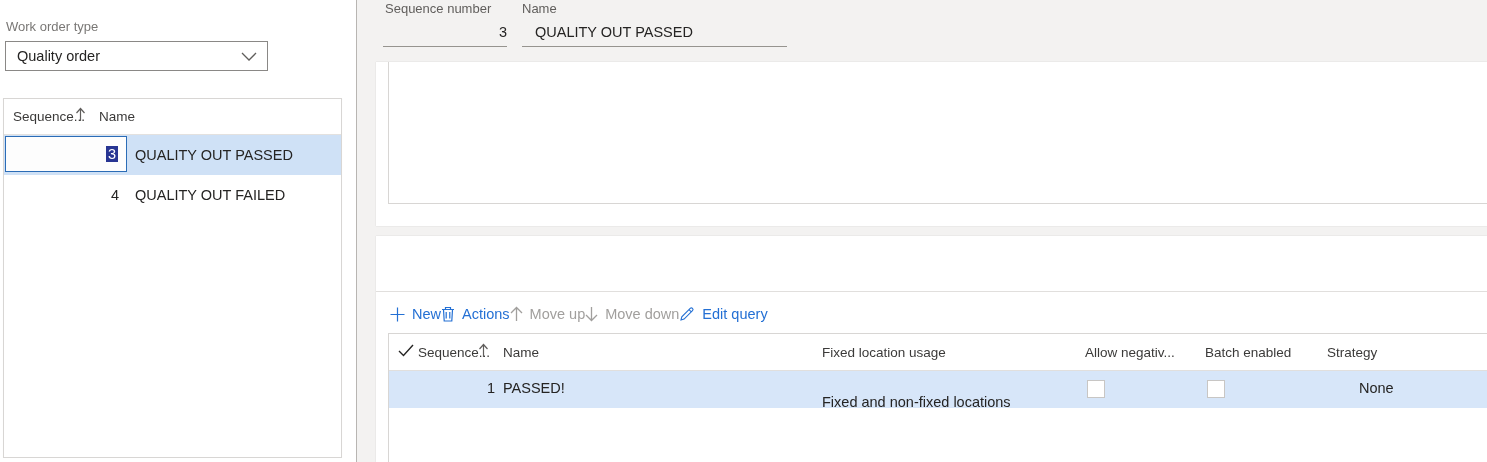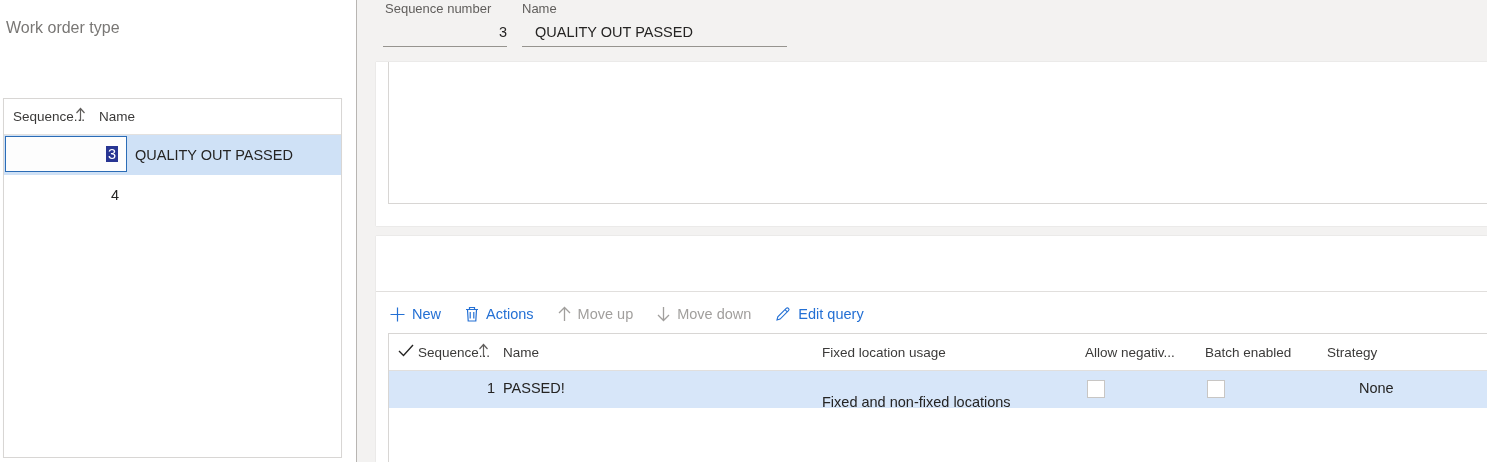--- a/index.html
+++ b/index.html
@@ -7,21 +7,21 @@
     width:1487px;height:462px;overflow:hidden;position:relative;
     background:#ffffff;
     font-family:"Liberation Sans","DejaVu Sans",sans-serif;
     color:#252423;
     -webkit-font-smoothing:antialiased;
   }
   .abs{position:absolute;}
 
   
   .left-pane{left:0;top:0;width:356px;height:462px;background:#ffffff;}
-  .field-label{font-size:16px;color:#797775;}
+  .field-label{font-size:13px;color:#797775;}
   .wot-label{left:6px;top:19px;}
   .wot-combo{
     left:5px;top:41px;width:263px;height:30px;background:#fff;
     border:1px solid #8a8886;display:flex;align-items:center;
     justify-content:space-between;padding:0 10px 0 11px;box-sizing:border-box;
     font-size:14.5px;color:#252423;cursor:pointer;
   }
   .list-card{
     left:3px;top:98px;width:339px;height:360px;background:#fff;
     border:1px solid #d8d6d4;box-sizing:border-box;
@@ -64,21 +64,21 @@
   }
   .upper-grid-vborder{position:absolute;left:12px;top:0;width:1px;height:141px;background:#d8d6d4;}
   .upper-grid-hborder{position:absolute;left:12px;top:141px;right:0;height:1px;background:#d8d6d4;}
 
   .lower-card{
     left:19px;top:236px;width:1111px;height:226px;background:#fff;
     box-shadow:0 0.4px 1.2px rgba(0,0,0,.16);
   }
   .section-title{position:absolute;left:14px;top:14px;font-size:15px;font-weight:700;color:#252423;}
   .section-sep{position:absolute;left:0;top:55px;width:100%;height:1px;background:#e1dfdd;}
-  .toolbar{position:absolute;left:14px;top:61px;height:34px;display:flex;align-items:center;gap:24px;}
+  .toolbar{position:absolute;left:14px;top:61px;height:34px;display:flex;align-items:center;}
   .tb-btn{display:flex;align-items:center;gap:7px;font-size:14.5px;cursor:pointer;white-space:nowrap;}
   .tb-btn.enabled{color:#2470d4;}
   .tb-btn.disabled{color:#a19f9d;cursor:default;}
   .tb-btn svg{display:block;}
 
   .actions-grid{
     position:absolute;left:12px;top:97px;right:0;height:129px;
     border-top:1px solid #d8d6d4;border-left:1px solid #d8d6d4;box-sizing:border-box;
   }
   .ag-header{position:relative;height:37px;border-bottom:1px solid #e1dfdd;font-size:13.5px;color:#3b3a39;box-sizing:border-box;}
@@ -105,20 +105,26 @@
   .cb-allow{left:698px;}
   .cb-batch{left:818px;}
 </style>
 </head>
 <body>
 
 <div class="abs left-pane">
 
   <div class="abs field-label wot-label">Work order type</div>
 
+  <div class="abs wot-combo">
+    <span>Quality order</span>
+    <svg width="16" height="9" viewBox="0 0 16 9">
+      <polyline points="1,1 8,8 15,1" fill="none" stroke="#605e5c" stroke-width="1.3"></polyline>
+    </svg>
+  </div>
 
   <div class="abs list-card">
     <div class="lp-header">
       <span class="lp-h-seq">Sequence...</span>
       <span class="lp-h-sort">
         <svg width="11" height="15" viewBox="0 0 11 15">
           <path d="M5.5 14 V2 M1.5 6 L5.5 1.5 L9.5 6" fill="none" stroke="#605e5c" stroke-width="1.2"></path>
         </svg>
       </span>
       <span class="lp-h-name">Name</span>
@@ -126,20 +132,21 @@
 
     <div class="lp-row selected">
       <div class="seq-cell edit-cell abs">
         <span class="sel-text">3</span>
       </div>
       <div class="name-cell">QUALITY OUT PASSED</div>
     </div>
 
     <div class="lp-row">
       <div class="seq-cell">4</div>
+      <div class="name-cell">QUALITY OUT FAILED</div>
     </div>
   </div>
 </div>
 
 <div class="abs v-divider"></div>
 <div class="abs splitter">
     <i></i>
     <i></i>
   </div>
 

